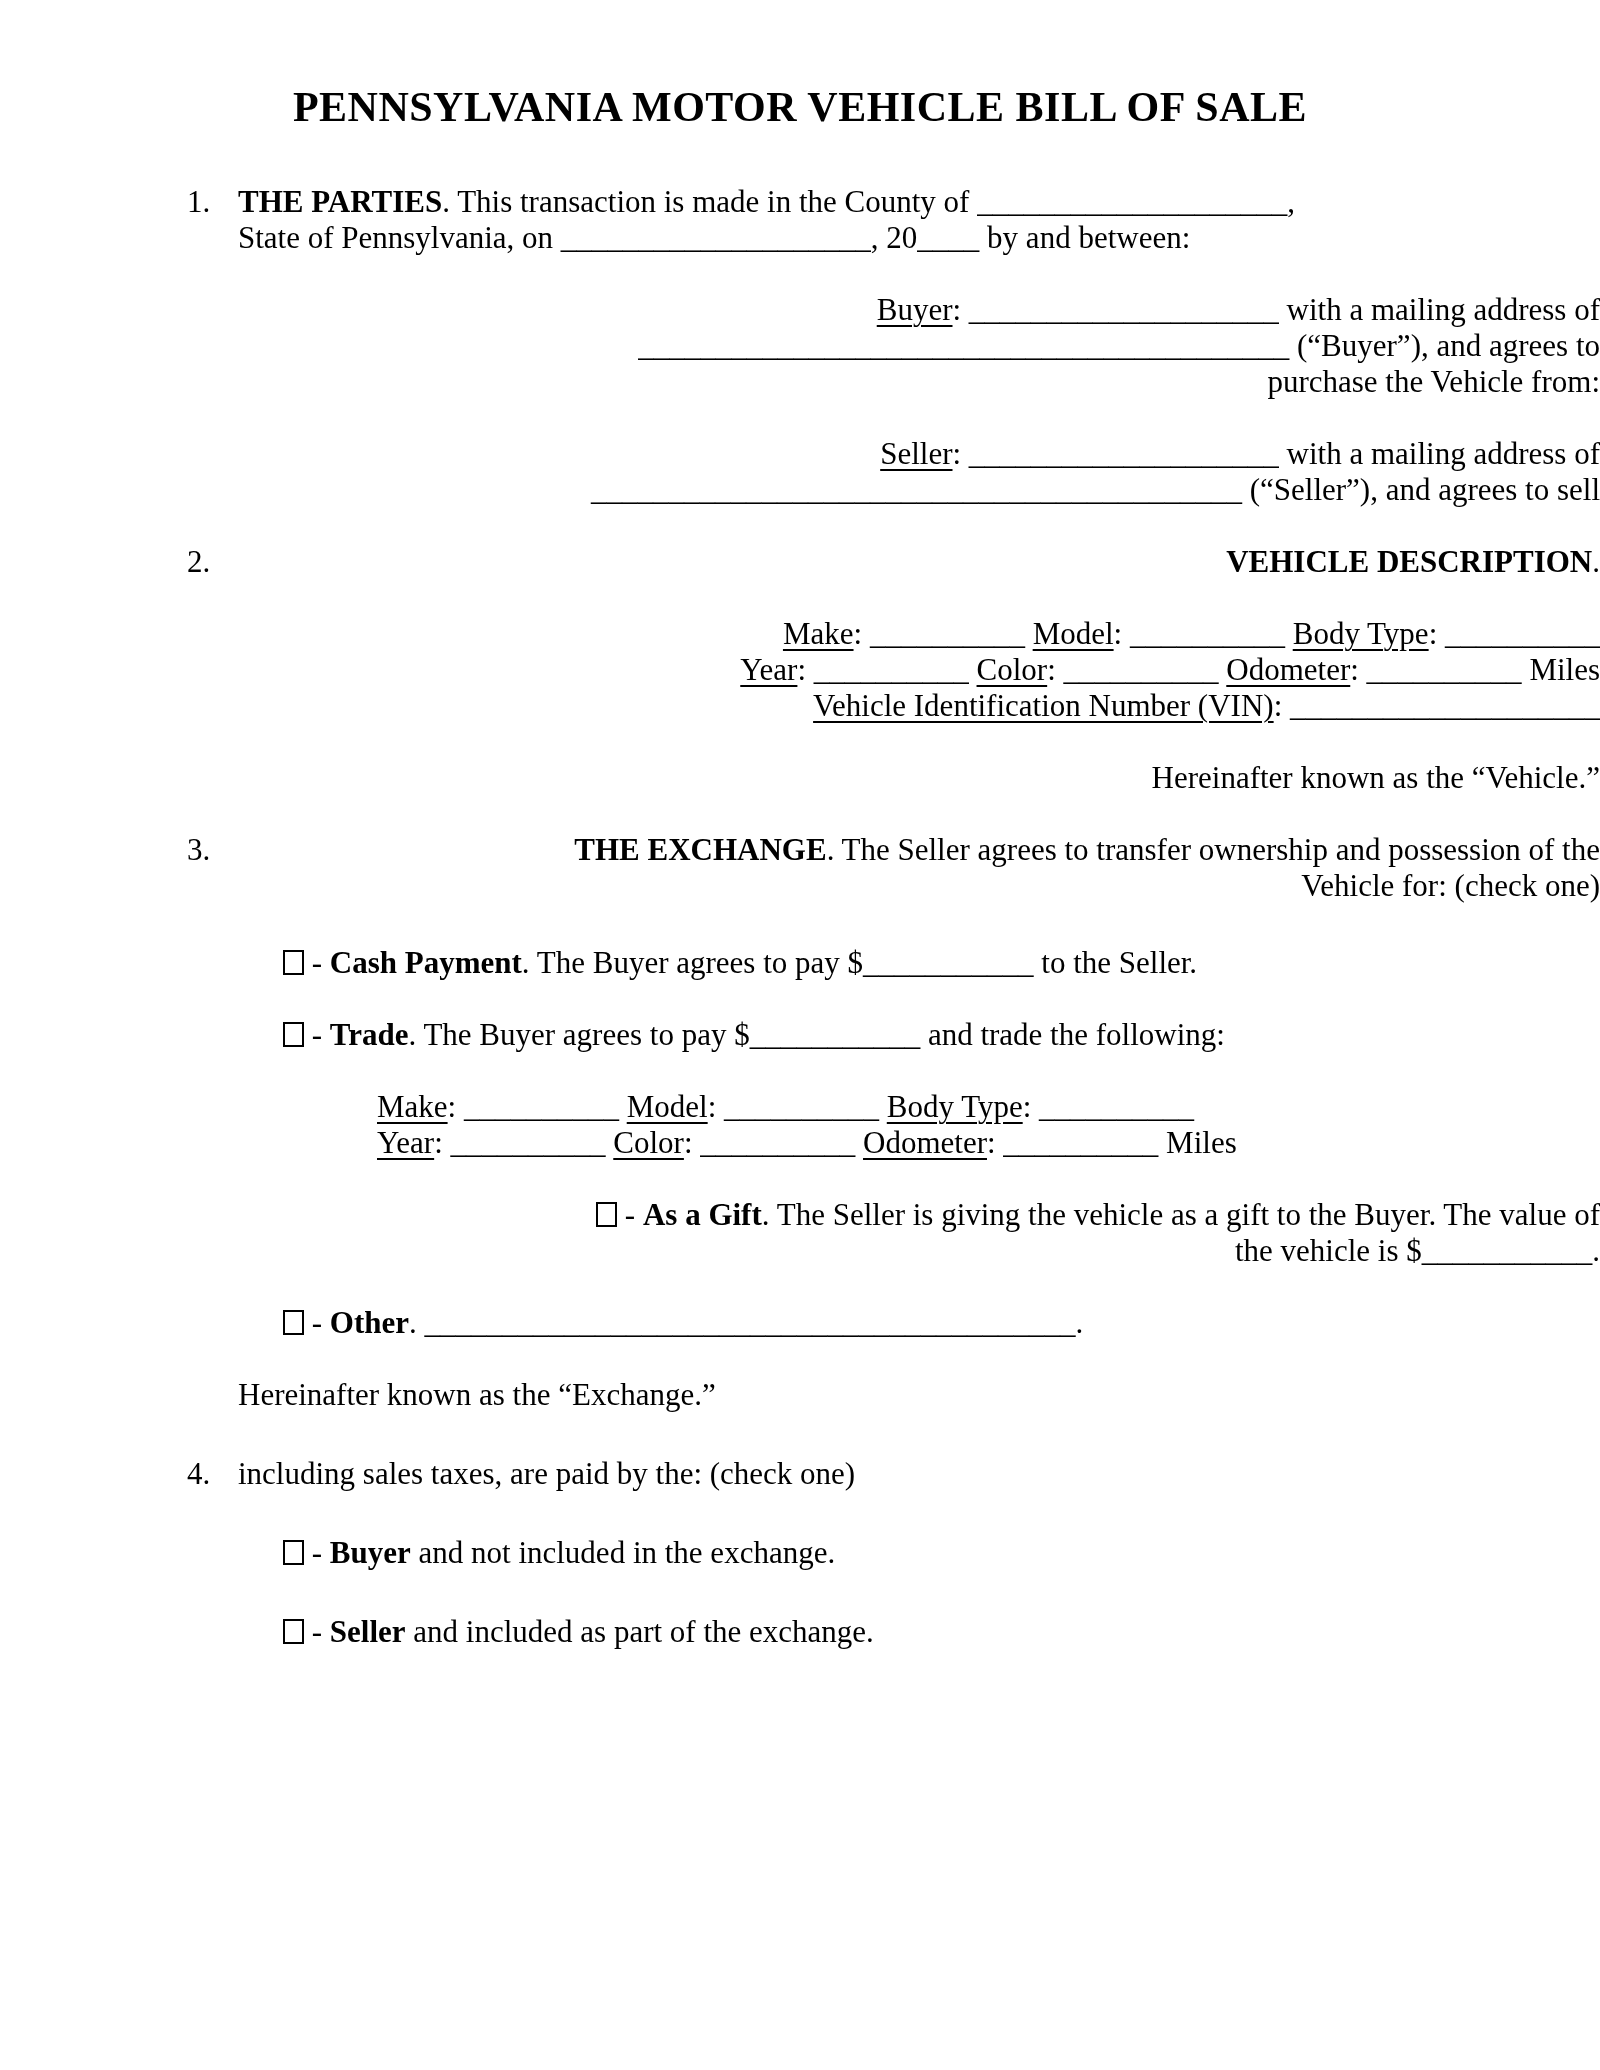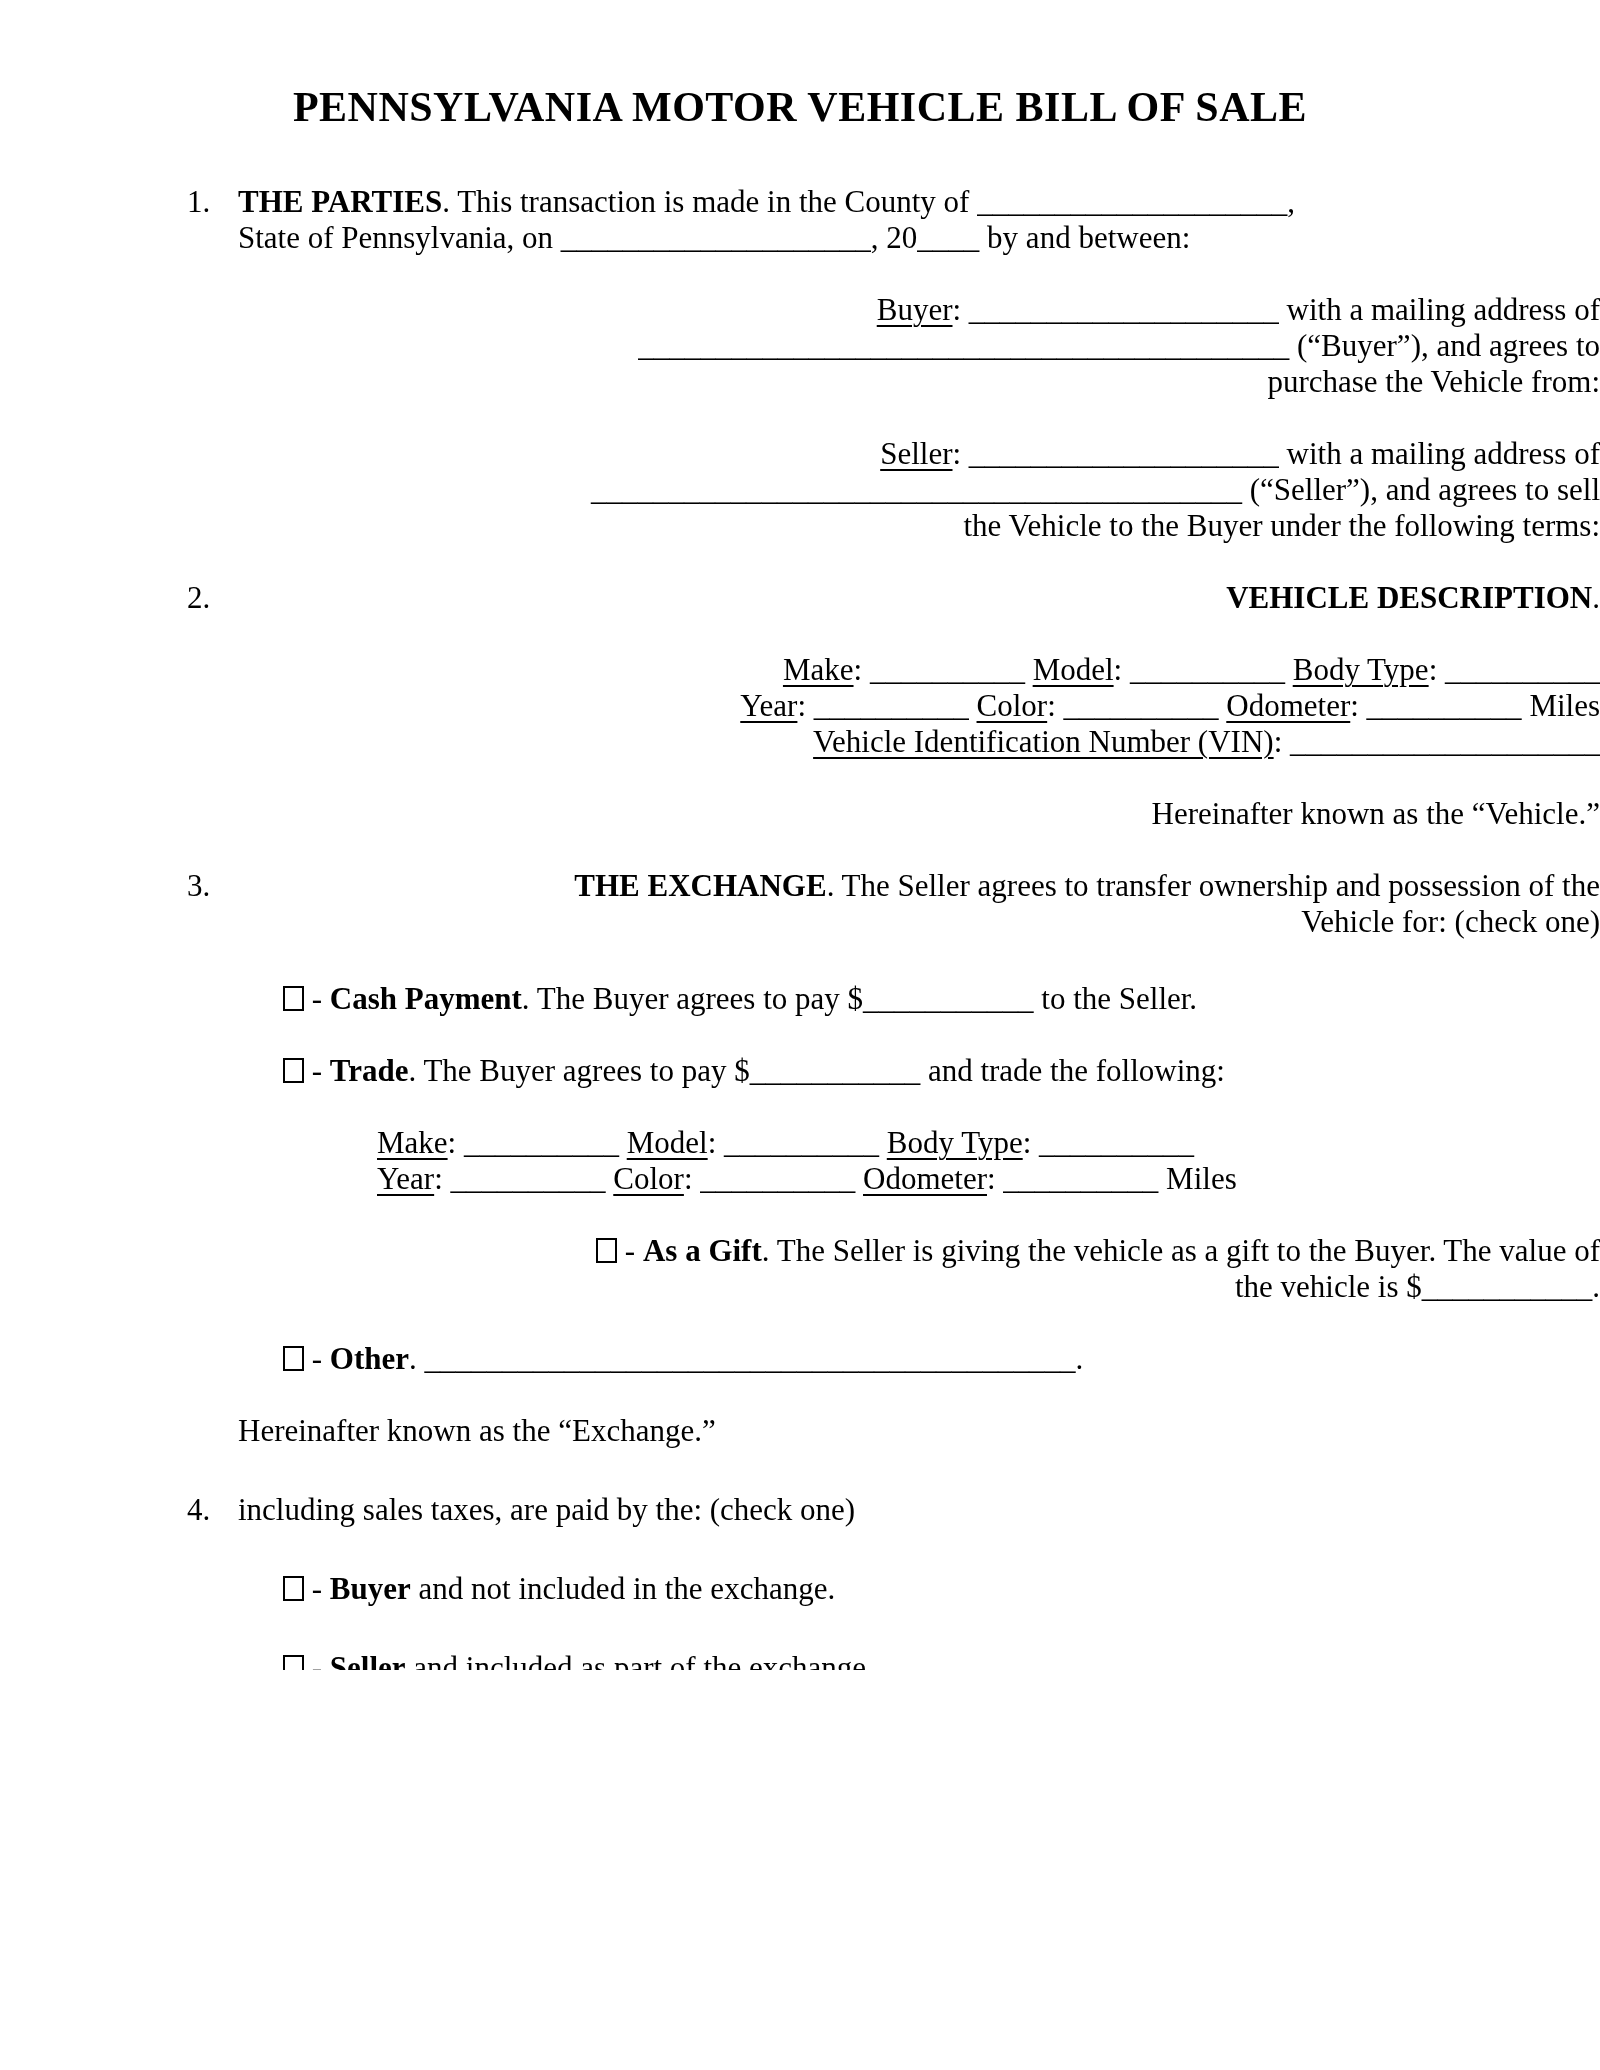--- a/index.html
+++ b/index.html
@@ -87,21 +87,20 @@
 
   <div class="ind2 mt-36">
     <div class="line"><span class="u">Buyer</span><span>: ____________________ with a mailing address of</span></div>
     <div class="line">__________________________________________ (“Buyer”), and agrees to</div>
     <div class="line">purchase the Vehicle from:</div>
   </div>
 
   <div class="ind2 mt-36">
     <div class="line"><span class="u">Seller</span><span>: ____________________ with a mailing address of</span></div>
     <div class="line">__________________________________________ (“Seller”), and agrees to sell</div>
-    <div class="line">the Vehicle to the Buyer under the following terms:</div>
   </div>
 
   <div class="sec mt-36">
     <span class="num">2.</span>
     <div class="line"><span class="b">VEHICLE DESCRIPTION</span><span>.</span></div>
   </div>
 
   <div class="ind2 mt-36">
     <div class="line"><span class="u">Make</span><span>: __________ </span><span class="u">Model</span><span>: __________ </span><span class="u">Body Type</span><span>: __________</span></div>
     <div class="line"><span class="u">Year</span><span>: __________ </span><span class="u">Color</span><span>: __________ </span><span class="u">Odometer</span><span>: __________ </span><span>Miles</span></div>

